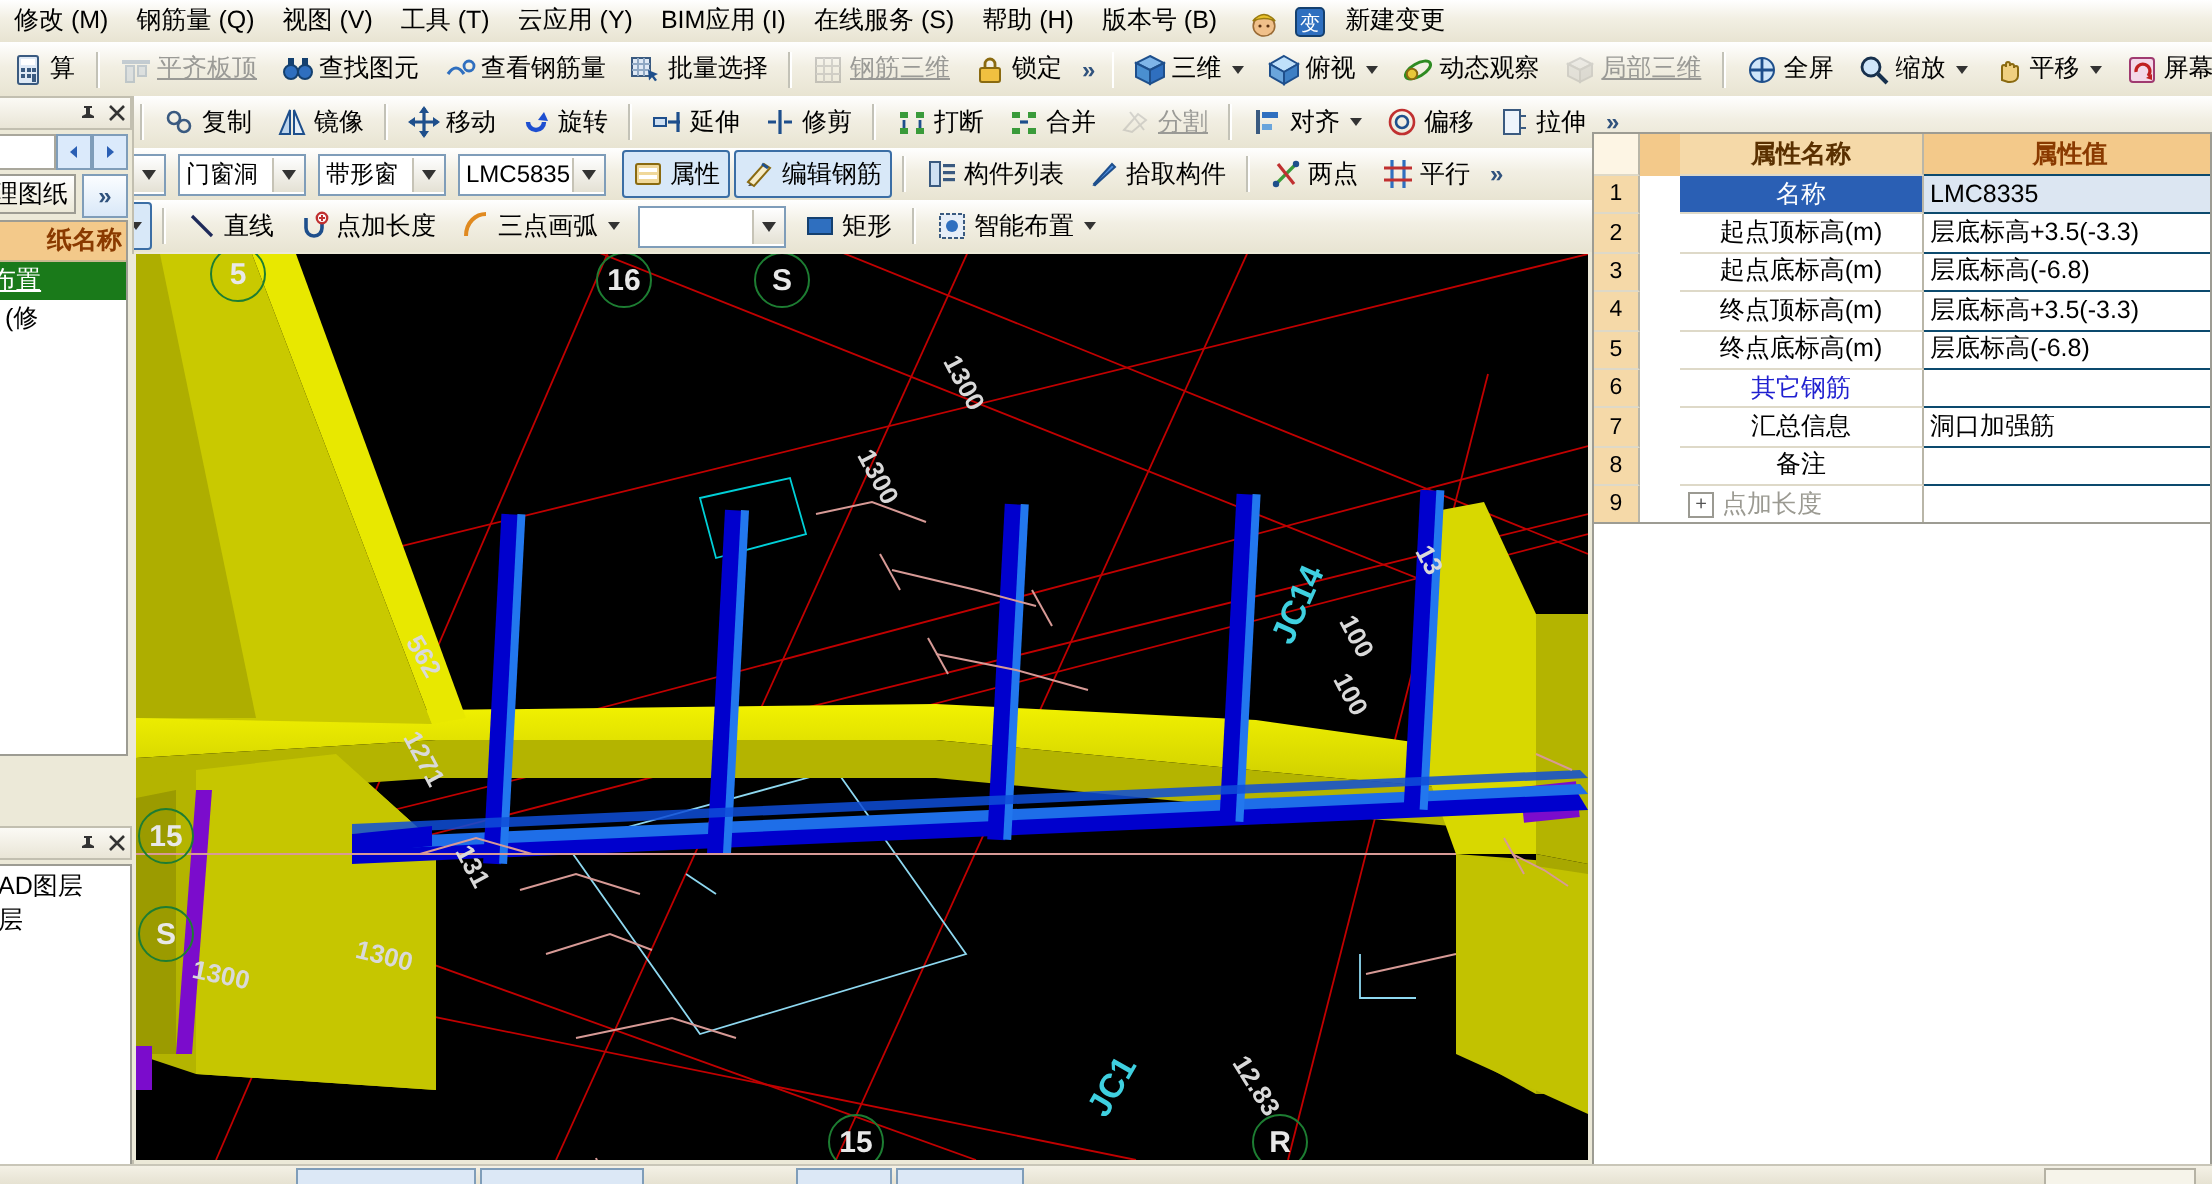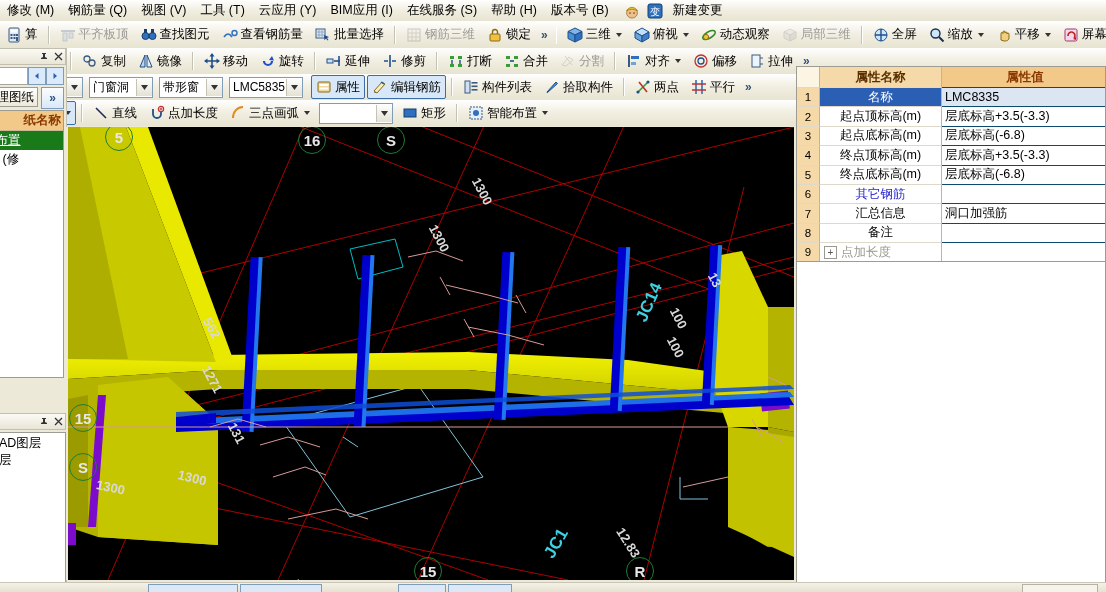--- a/index.html
+++ b/index.html
@@ -12,21 +12,21 @@
   #app{position:relative;width:1106px;height:592px;background:#ece9d8;}
 
   
   .bar{position:absolute;left:0;box-sizing:border-box;
        background:linear-gradient(#ffffff 0%,#f2efe3 45%,#e8e4d2 100%);
        display:flex;align-items:center;white-space:nowrap;}
   .menuitem{padding:0 7px;height:19px;line-height:19px;font-size:12.5px;cursor:default;}
   .tbtn{display:flex;align-items:center;height:22px;padding:0 4px;margin:0 1px;
         border:1px solid transparent;border-radius:2px;cursor:default;font-size:12.5px;}
   .tbtn.on{border:1px solid #3b6ea5;background:#d8e8f8;}
-  .tbtn.dis{color:#9a9a96;}
+  .tbtn.dis{color:#9a9a96;text-decoration:underline;}
   .tbtn .lbl{margin-left:3px;}
   .sep{width:1px;height:18px;background:#c3c2b7;margin:0 4px;border-right:1px solid #fff;}
   .grip{width:3px;height:18px;margin:0 4px 0 2px;
         background:repeating-linear-gradient(to bottom,#fff 0 1px,#bbb 1px 2px);
         border-left:1px solid #fff;}
   .caret{width:0;height:0;border-left:3px solid transparent;border-right:3px solid transparent;
          border-top:4px solid #333;margin-left:5px;}
   .chev{font-size:12px;font-weight:bold;color:#30527d;padding:0 4px;cursor:default;}
 
   
@@ -49,21 +49,21 @@
         font-size:11px;color:#333;}
 
   
   .pgrid{position:absolute;background:#fff;border:1px solid #9d9c93;box-sizing:border-box;
         overflow:hidden;}
   .prow{display:flex;height:19.4px;box-sizing:border-box;font-size:12.5px;}
   .pnum{width:23px;flex:none;background:#f5d9a8;border-right:1px solid #b9b6a8;
         border-bottom:1px solid #ded9c8;display:flex;align-items:center;justify-content:center;
         font-size:11.5px;color:#000;box-sizing:border-box;}
   .pname{width:122px;flex:none;border-right:1px solid #b9b6a8;border-bottom:1px solid #ded9c8;
-        display:flex;align-items:center;justify-content:center;box-sizing:border-box;}
+        display:flex;align-items:center;justify-content:center;box-sizing:border-box;margin-left:20px;}
   .pval{flex:1;border-bottom:1px solid #0c4a6e;display:flex;align-items:center;
         padding-left:3px;box-sizing:border-box;}
   .prow.hdr{height:21px;background:#f3c98a;font-weight:bold;color:#8a3a00;}
   .prow.hdr .pnum{background:#fdf5e4;}
   .prow.hdr .pname{background:#f5d9a8;color:#5a3000;}
   .prow.hdr .pval{background:#f3c98a;color:#8a3a00;justify-content:center;}
   .prow.sel .pname{background:#2a5fb4;color:#fff;}
   .prow.sel .pval{background:#dce6f2;}
   .plink{color:#1f1fd0;}
   .pgray{color:#9b9a92;}

